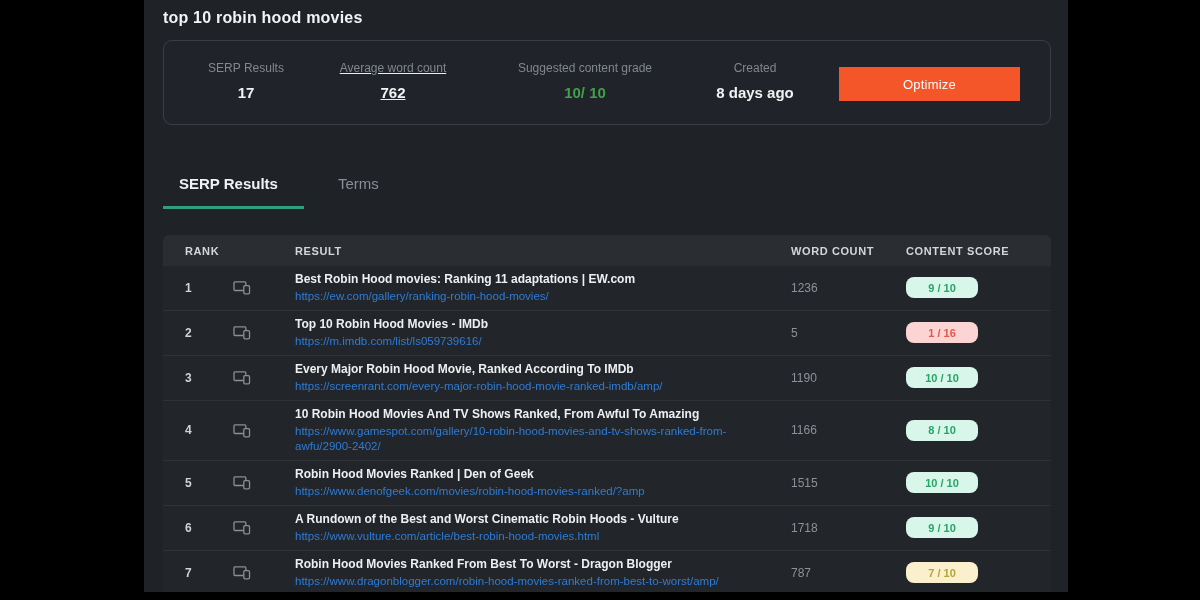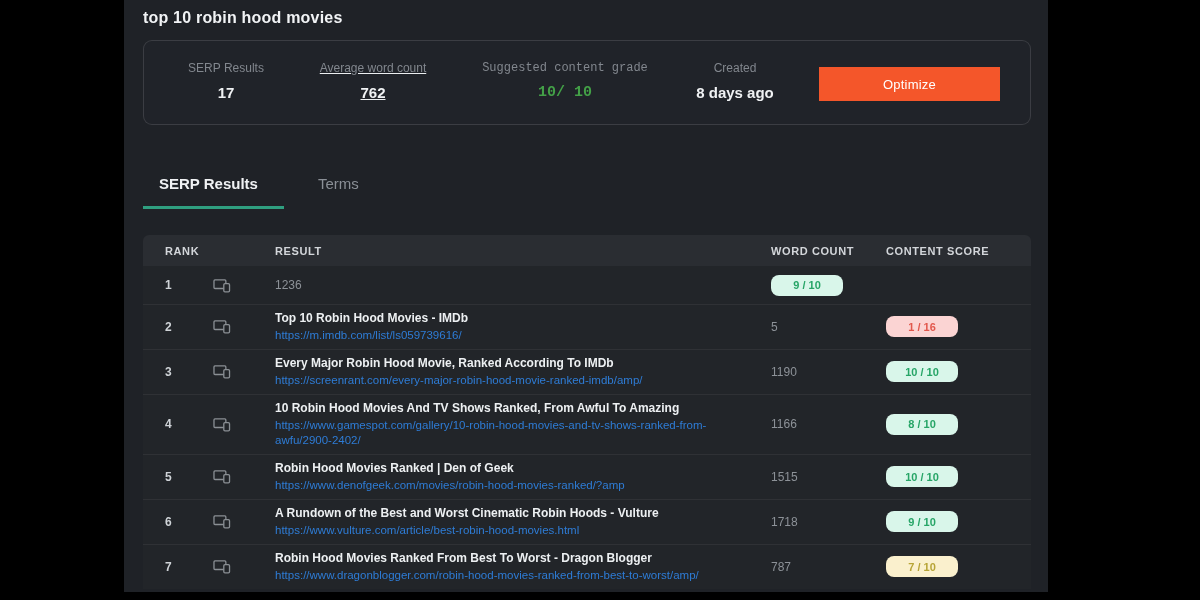--- a/index.html
+++ b/index.html
@@ -1,35 +1,35 @@
 <!DOCTYPE html>
 <html><head>
 <meta charset="utf-8">
 <style>
   * { margin:0; padding:0; box-sizing:border-box; }
   html,body { width:1200px; height:600px; background:#000; font-family:"Liberation Sans", sans-serif; overflow:hidden; }
   .app {
-    position:absolute; left:124px; top:0; width:924px; height:592px;
+    position:absolute; left:144px; top:0; width:924px; height:592px;
     background:#1f2227; color:#eceff1; overflow:hidden;
   }
   .page-title {
     padding:9px 0 0 19px; font-size:16px; font-weight:bold; color:#f1f3f5; letter-spacing:0.2px;
   }
   
   .card {
     margin:13px 17px 0 19px; height:85px;
     border:1px solid rgba(255,255,255,0.12); border-radius:9px;
     background:#202329; display:flex; align-items:flex-start;
   }
   .stat { text-align:center; padding-top:20px; }
   .stat .label { font-size:12px; color:#82878e; }
   .stat .value { font-size:15px; font-weight:bold; color:#f0f2f4; margin-top:9px; }
   .stat.s1 { margin-left:26px; min-width:112px; }
   .stat.s2 { margin-left:16px; min-width:150px;text-decoration:underline; }
-  .stat.s3 { margin-left:27px; min-width:180px;font-family:Liberation Mono, monospace; }
+  .stat.s3 { margin-left:27px; min-width:180px; }
   .stat.s4 { margin-left:25px; min-width:110px; }
   .stat .value.grade { color:#43a047; }
   .optimize-btn {
     margin-left:auto; margin-right:30px; margin-top:26px;
     width:181px; height:34px; border:none; border-radius:0;
     background:#f4562a; color:#fff; font-size:13px; font-family:"Liberation Sans",sans-serif;
     cursor:pointer; font-weight:normal; letter-spacing:0.2px;
   }
   
   .tabs { display:flex; margin:50px 0 0 19px; }
@@ -107,20 +107,24 @@
   <div class="trow">
     <div class="cell-rank">1</div>
     <div class="cell-icon">
       <span class="devices-icon">
         <svg width="18" height="15" viewBox="0 0 22 18" fill="none" stroke="#8a8f94" stroke-width="1.6">
           <rect x="1.2" y="2.2" width="14.5" height="10.5" rx="1.2"></rect>
           <rect x="13.2" y="6.8" width="7" height="10" rx="1.4" fill="#222529"></rect>
         </svg>
       </span>
     </div>
+    <div class="cell-result">
+      <div class="result-title">Best Robin Hood movies: Ranking 11 adaptations | EW.com</div>
+      <a class="result-url" href="#">https://ew.com/gallery/ranking-robin-hood-movies/</a>
+    </div>
     <div class="cell-count">1236</div>
     <div>
       <div class="score-pill good">9 / 10</div>
     </div>
   </div>
 
   <div class="trow">
     <div class="cell-rank">2</div>
     <div class="cell-icon">
       <span class="devices-icon">

